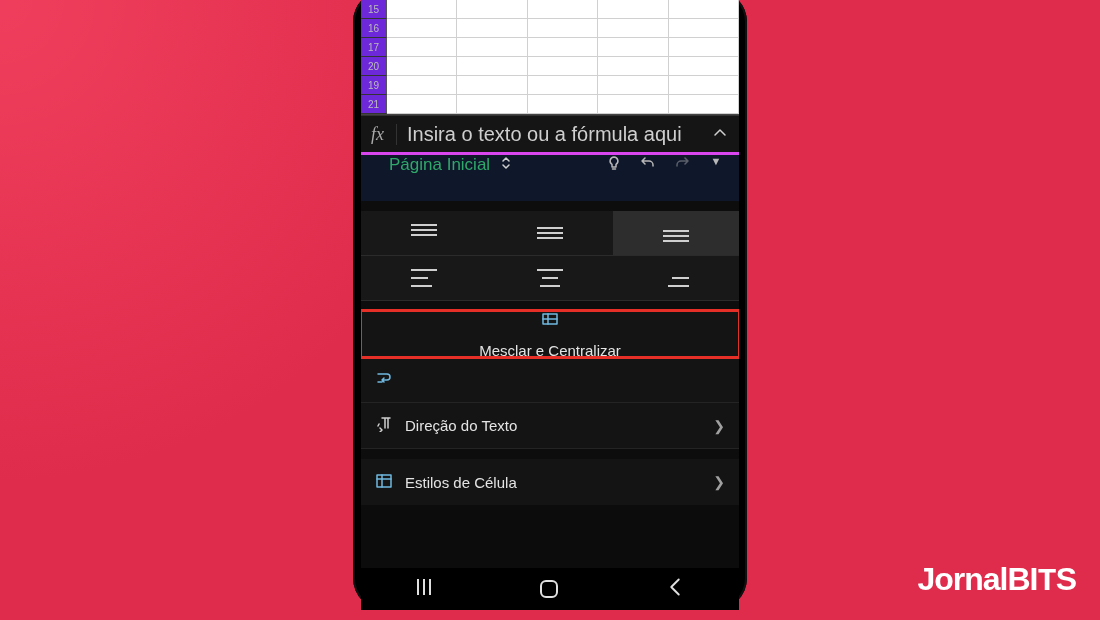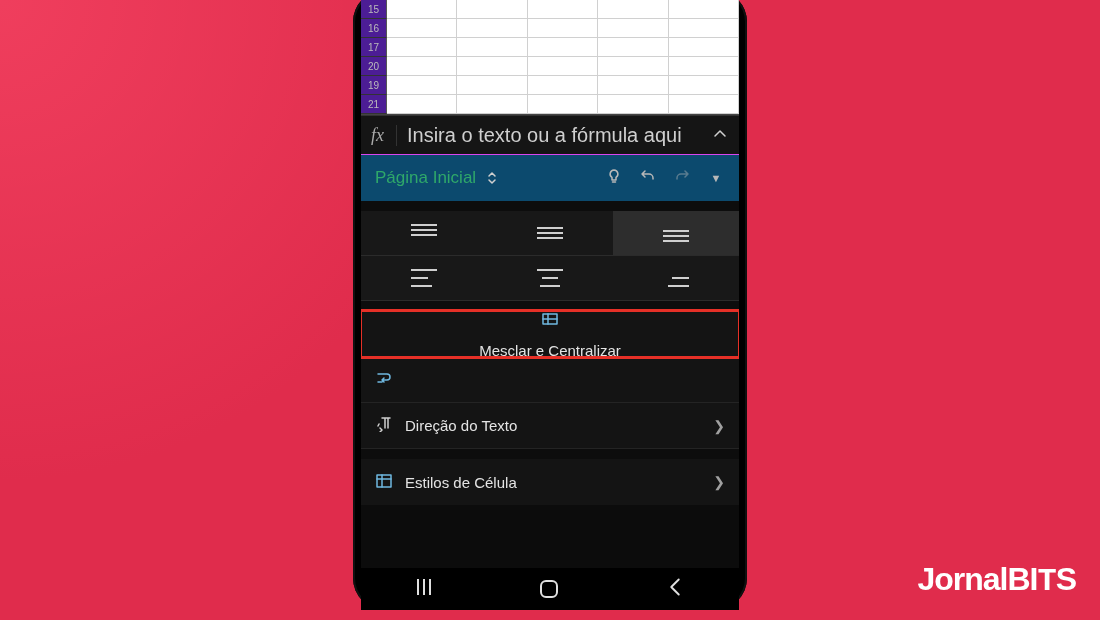--- a/index.html
+++ b/index.html
@@ -41,50 +41,50 @@
   }
 
   
   .sheet {
     background: #fff;
     border-bottom: 1px solid #444;
   }
   .sheet-row { display: flex; height: 19px; }
   .rowhdr {
     width: 26px;
-    background: #4c1d95;
+    background: #6d28d9;
     color: #bbb;
     font-size: 10px;
     text-align: center;
     line-height: 19px;
     border-right: 1px solid #555;
     border-bottom: 1px solid #333;
   }
   .cells { flex: 1; display: flex; }
   .cell  { flex: 1; border-right: 1px solid #d0d0d0; border-bottom: 1px solid #d0d0d0; }
 
   
   .fxbar {
     display: flex; align-items: center;
     height: 40px;
     background: #151515;
     border-top: 1px solid #333;
-    border-bottom: 1px solid #d946ef;
+    border-bottom: 3px solid #d946ef;
     padding: 0 10px;
   }
   .fx    { color: #aaa; font-style: italic; font-family: "Times New Roman", serif; font-size: 18px; width: 26px; border-right: 1px solid #333; margin-right: 10px; }
   .fxtxt { flex: 1; color: #cfcfcf; font-size: 20px; }
   .chev  { color: #cfcfcf; width: 18px; text-align: center; }
 
   
   .ribbon-hdr {
-    display: flex; align-items: center;
+    display: flex; 
     height: 46px;
-    background: #0c4a6e;
-    padding: 0 6px 0 14px;
+    background: #0f172a;
+    padding: 0 6px 0 28px;
   }
   .tabname { color: #2fa86a; font-size: 17px; }
   .updn    { color: #cfcfcf; margin-left: 8px; font-size: 12px; line-height: 9px; }
   .spacer  { flex: 1; }
   .tbico   { width: 34px; color: #b8b8b8; font-size: 16px; text-align: center; }
 
   
   .alignrow {
     display: flex;
     background: #181818;

